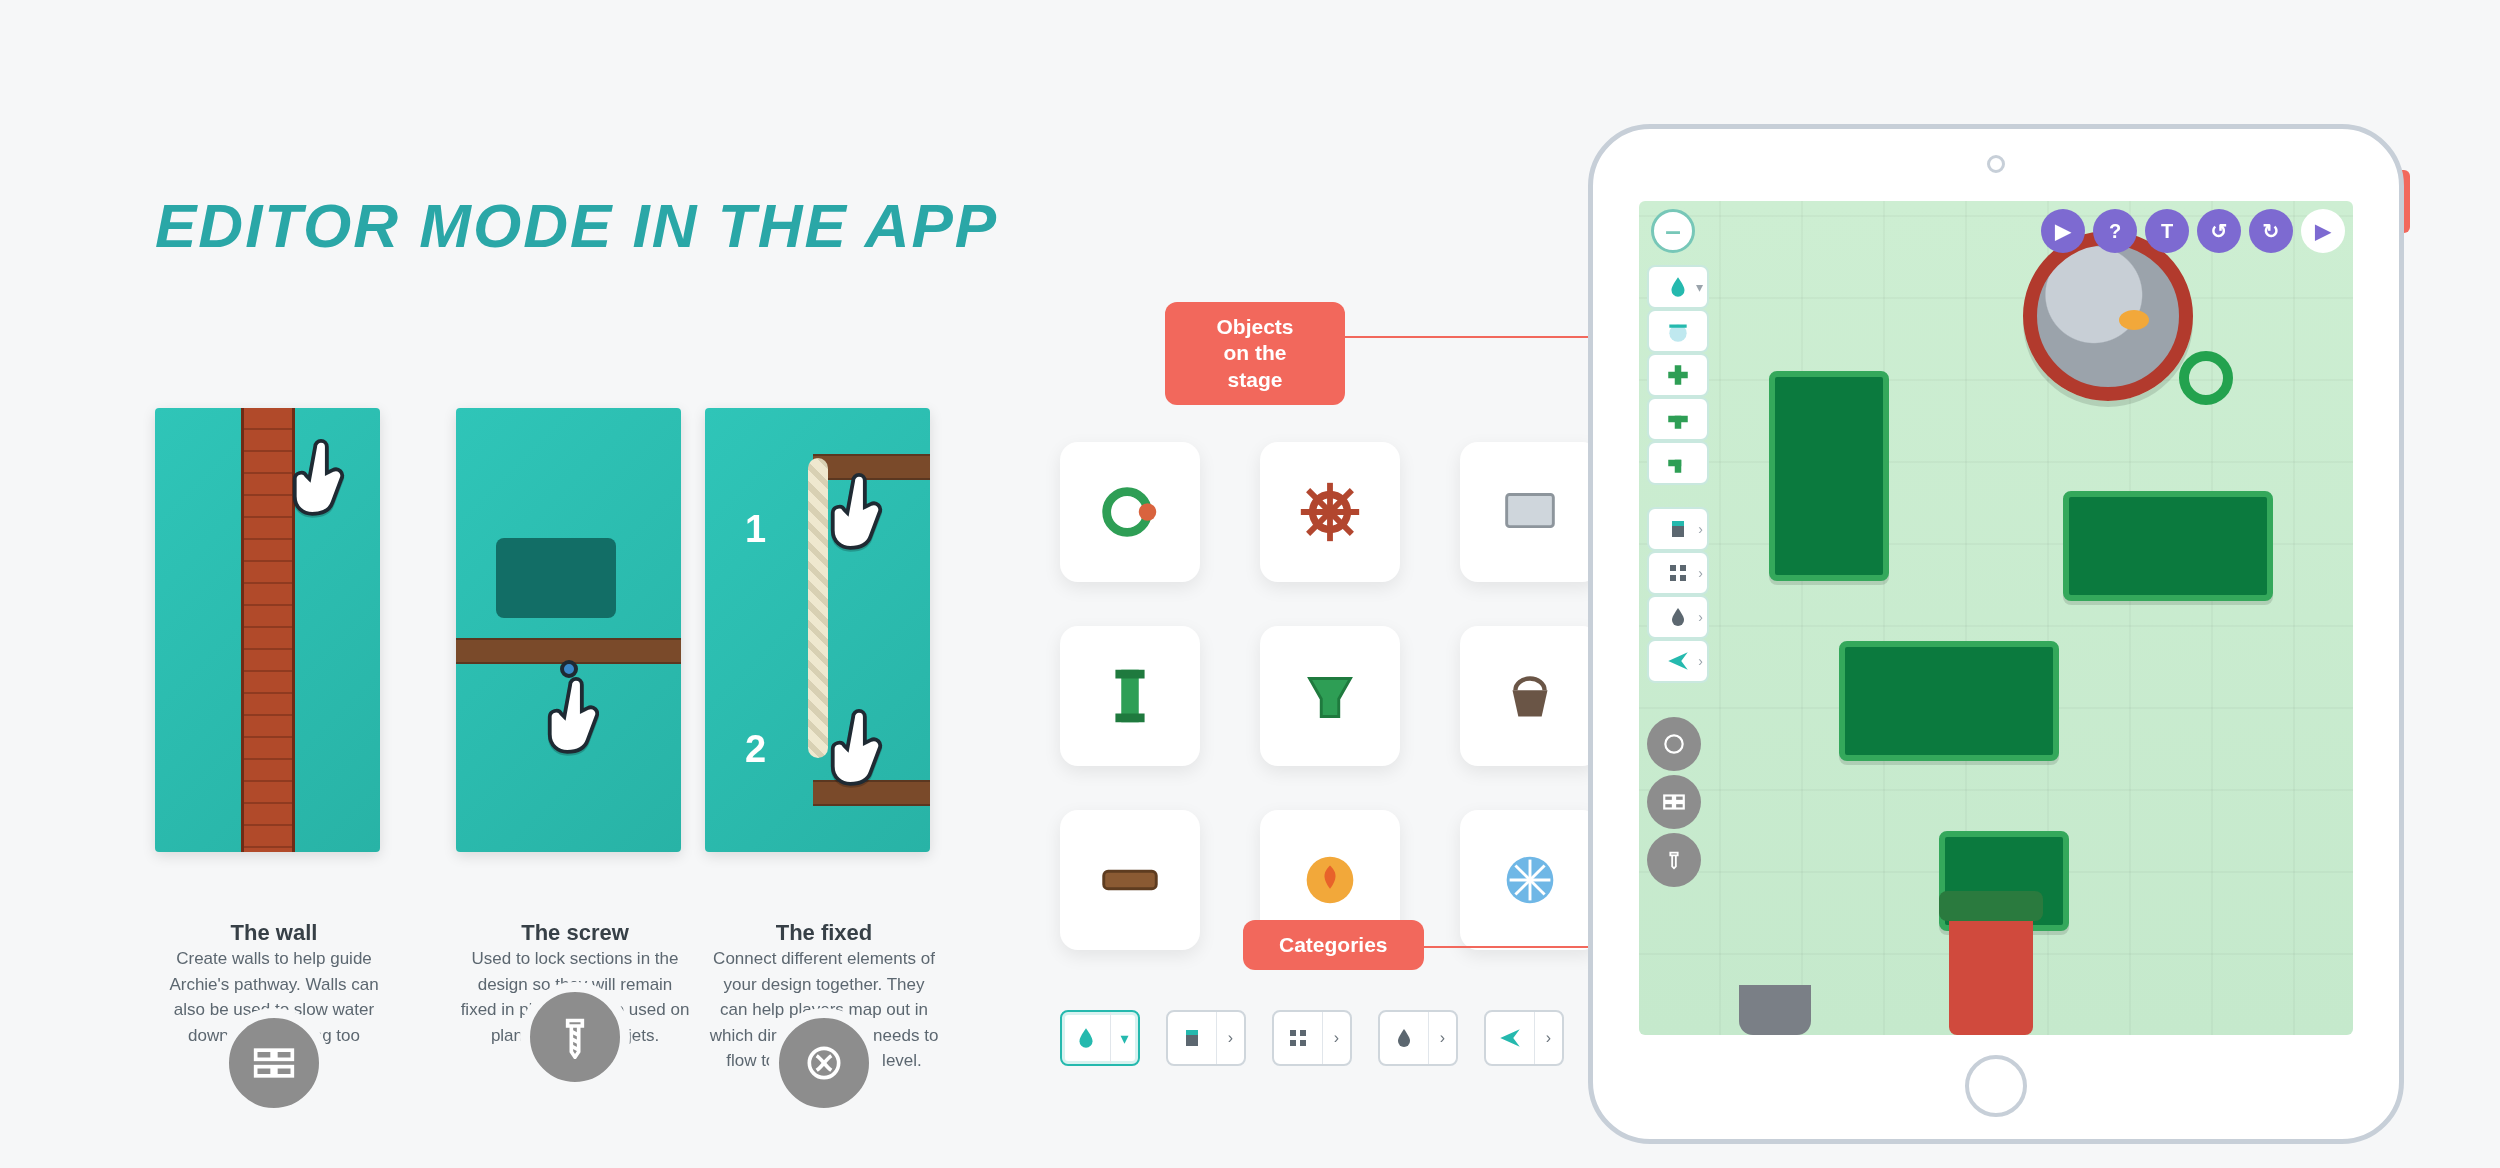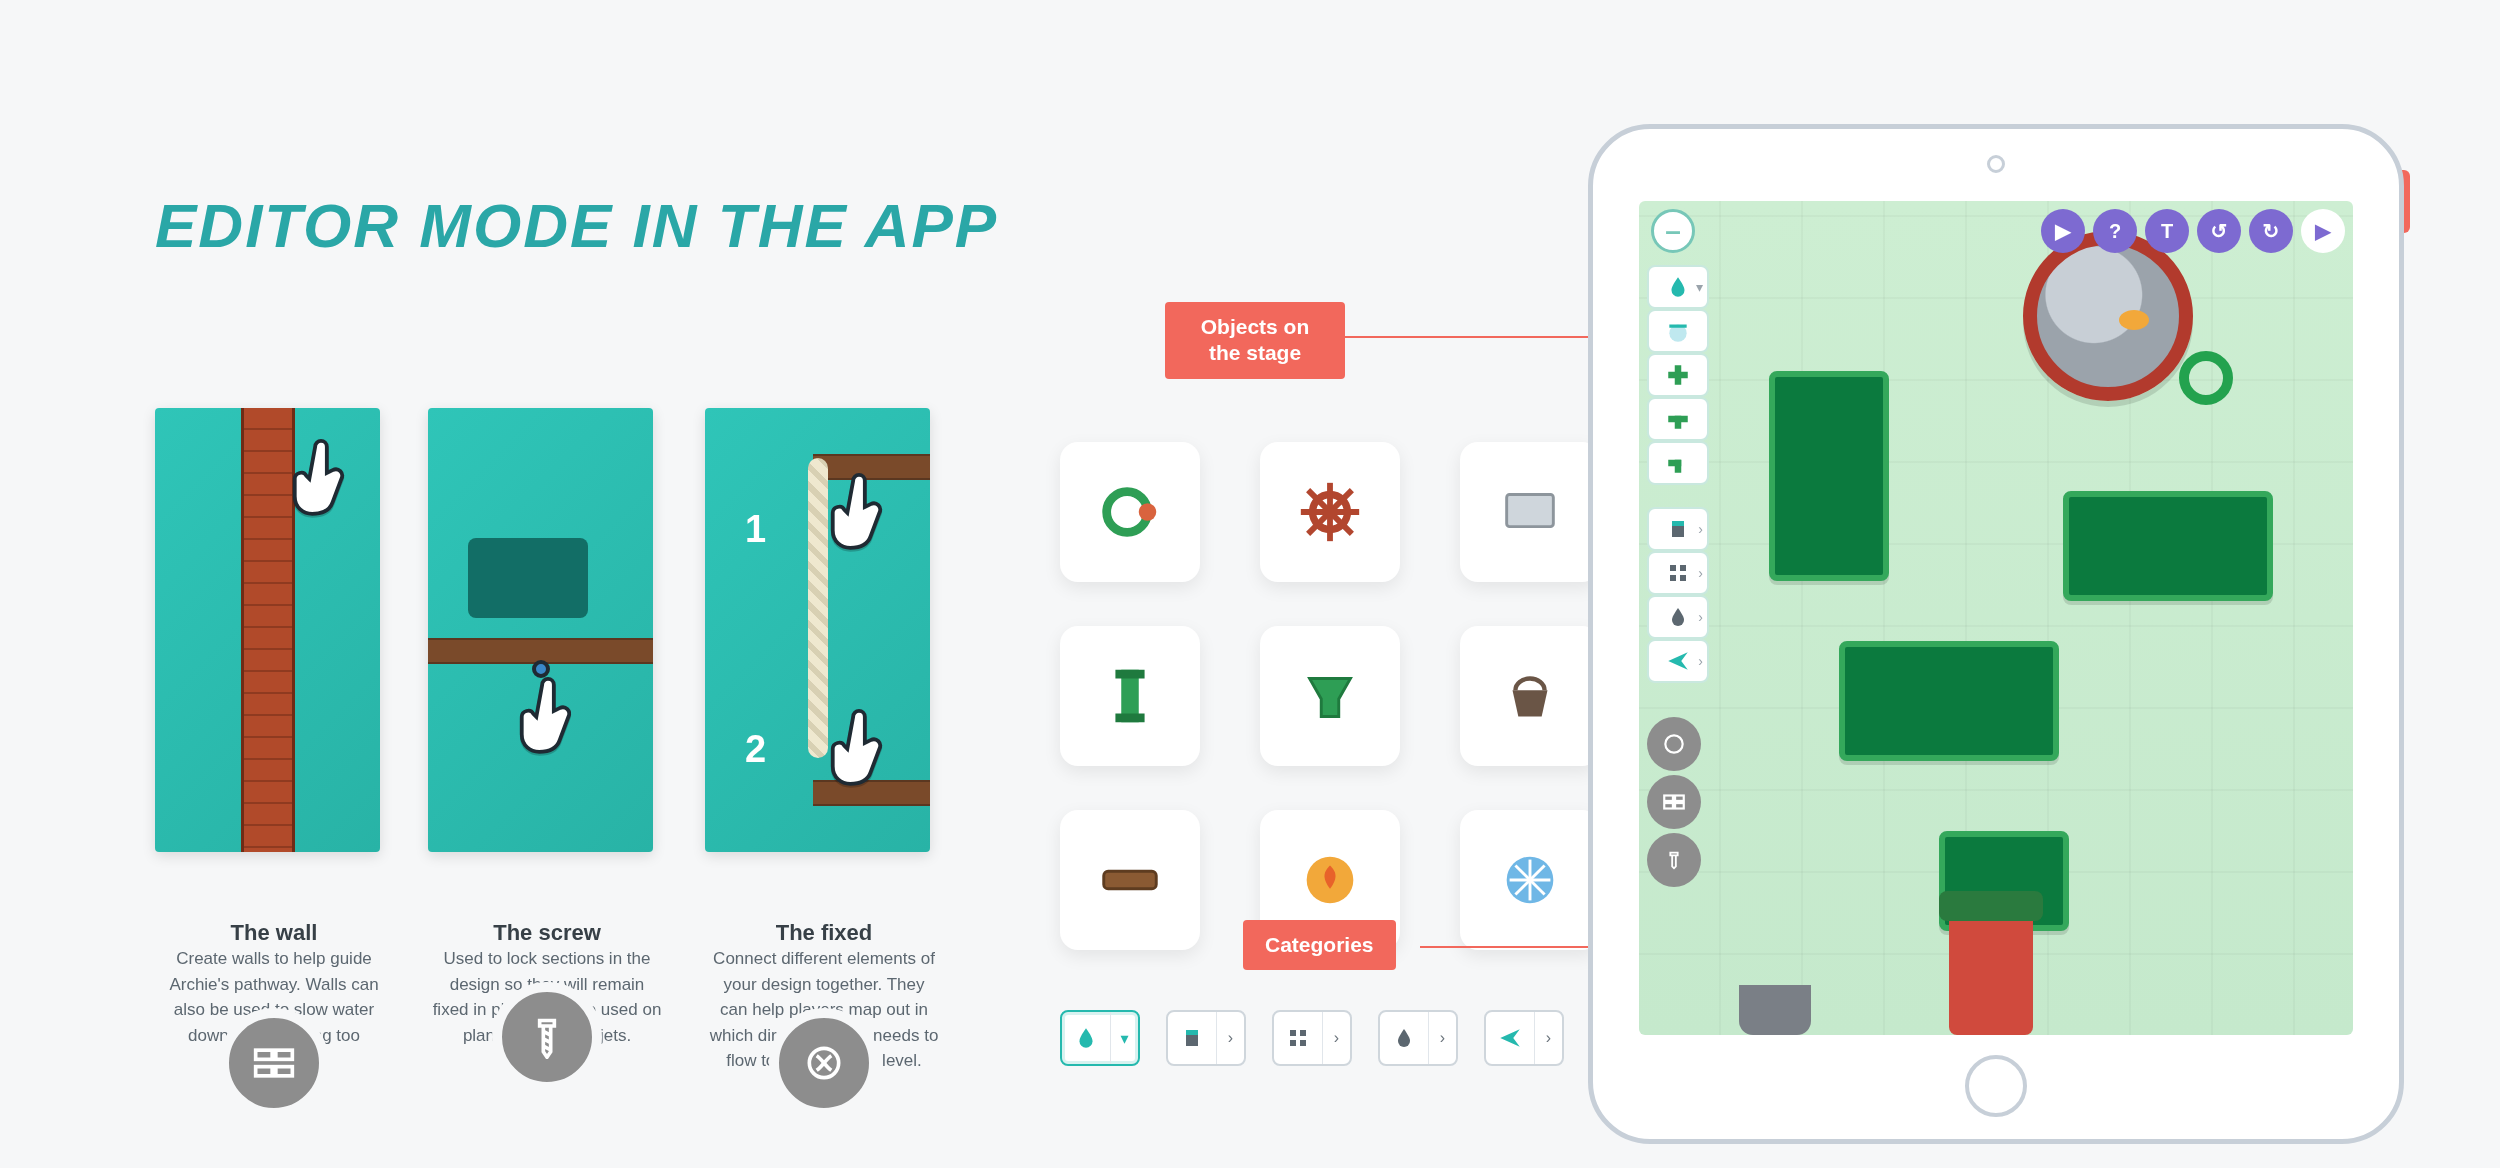--- a/index.html
+++ b/index.html
@@ -33,21 +33,21 @@
 
   
   .catrow{position:absolute;left:1060px;top:1010px;display:flex;gap:26px}
   .catbtn{display:flex;align-items:center;border:2px solid #cfd6dc;border-radius:8px;overflow:hidden;background:#fff;height:56px}
   .catbtn .ic{width:48px;height:56px;display:flex;align-items:center;justify-content:center;color:#2aa7a7}
   .catbtn .chev{width:28px;display:flex;align-items:center;justify-content:center;color:#6c757d;border-left:1px solid #e1e6eb;height:100%}
   .catbtn.sel{border-color:#25b9ae;box-shadow:0 0 0 3px rgba(37,185,174,.18) inset}
   .catbtn.sel .chev{color:#25b9ae}
 
   
-  .label{position:absolute;background:#f2685c;color:#fff;font-size:21px;font-weight:600;padding:12px 22px;border-radius:4px;text-align:center;line-height:1.25}
+  .label{position:absolute;background:#f2685c;color:#fff;font-size:21px;font-weight:600;padding:12px 36px;border-radius:12px;text-align:center;line-height:1.25}
   .menu-lbl{position:absolute;right:90px;top:170px;background:#f2685c;color:#fff;font-size:26px;font-weight:700;padding:16px 60px;border-radius:6px}
 
   
   .line{position:absolute;background:#f2685c}
   .arrow-r::after{content:"";position:absolute;right:-10px;top:-5px;border:6px solid transparent;border-left:10px solid #f2685c}
   .arrow-d::after{content:"";position:absolute;left:-5px;bottom:-10px;border:6px solid transparent;border-top:10px solid #f2685c}
 
   
   .tab{position:absolute;right:96px;top:124px;width:816px;height:1020px;border:5px solid #c7cfd8;border-radius:62px;background:#fff}
   .tab .cam{position:absolute;left:50%;top:26px;transform:translateX(-50%);width:18px;height:18px;border-radius:50%;background:#fff;border:3px solid #c7cfd8}
@@ -104,21 +104,21 @@
             <rect x="13" y="14" width="9" height="5"></rect>
           </svg>
       </span>
     </div>
     <div class="txt">
       <div class="title">The wall</div>
       <div class="desc">Create walls to help guide Archie's pathway. Walls can also be used to slow water down if it is moving too quickly.</div>
     </div>
   </div>
 
-  <div class="feat" style="left:428px">
+  <div class="feat" style="left:456px">
     <div class="tile">
       <div class="plank" style="left:0;right:30%;top:230px"></div>
       <div class="plank" style="left:58%;right:0;top:230px"></div>
       <div style="position:absolute;left:40px;top:130px;width:120px;height:80px;background:#126e66;border-radius:8px"></div>
       <span class="knob" style="left:50%;top:252px;transform:translateX(-50%)"></span>
       <span class="hand" style="left:50%;top:268px;transform:translateX(-40%)">
         <svg viewBox="0 0 24 28">
             <path fill="#fff" stroke="#1f2a33" stroke-width="1.3" d="M10 3a2 2 0 0 1 4 0v9l2-1c2-1 4 1 3 3l-3 8c-1 3-4 4-7 4s-6-2-6-6v-6c0-2 3-3 4-1l1 1z"></path>
           </svg>
       </span>

